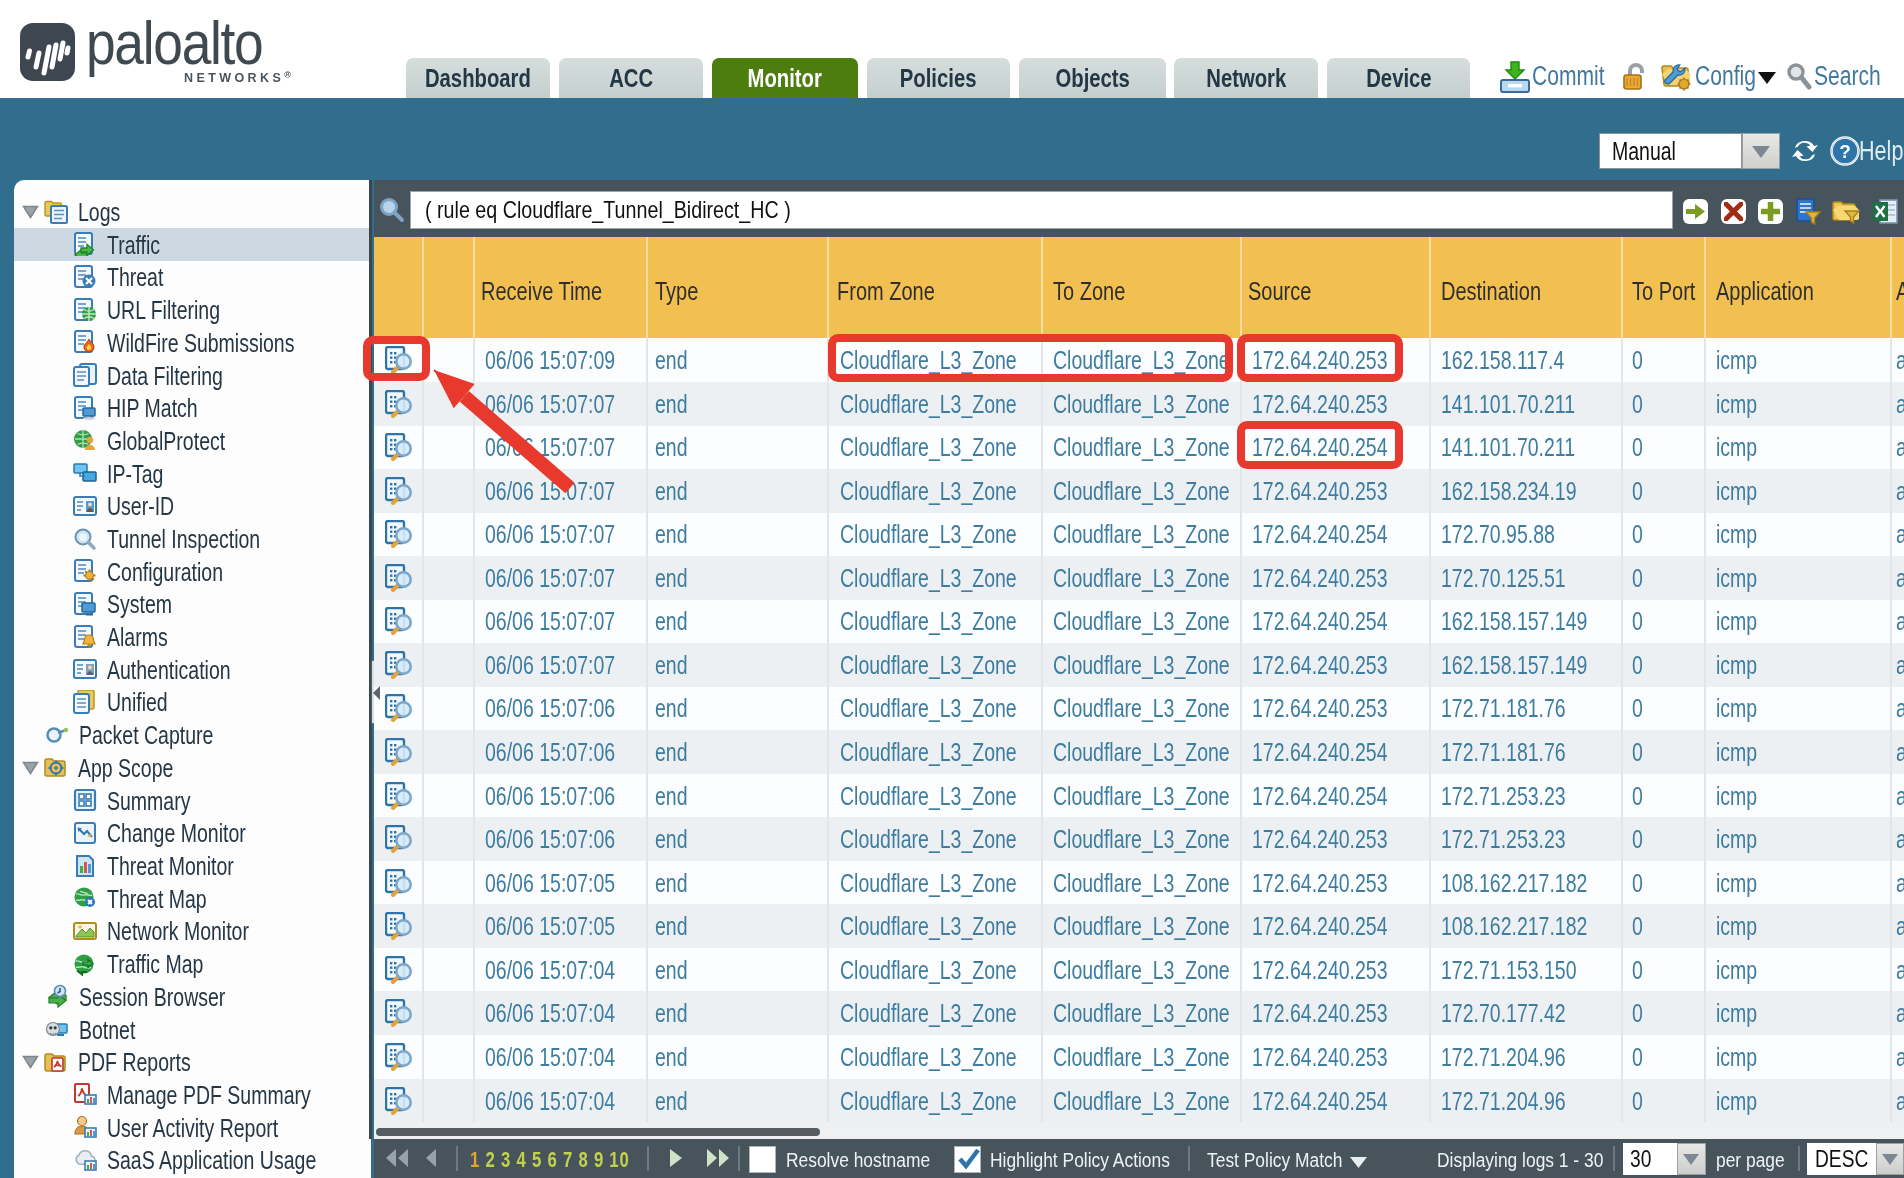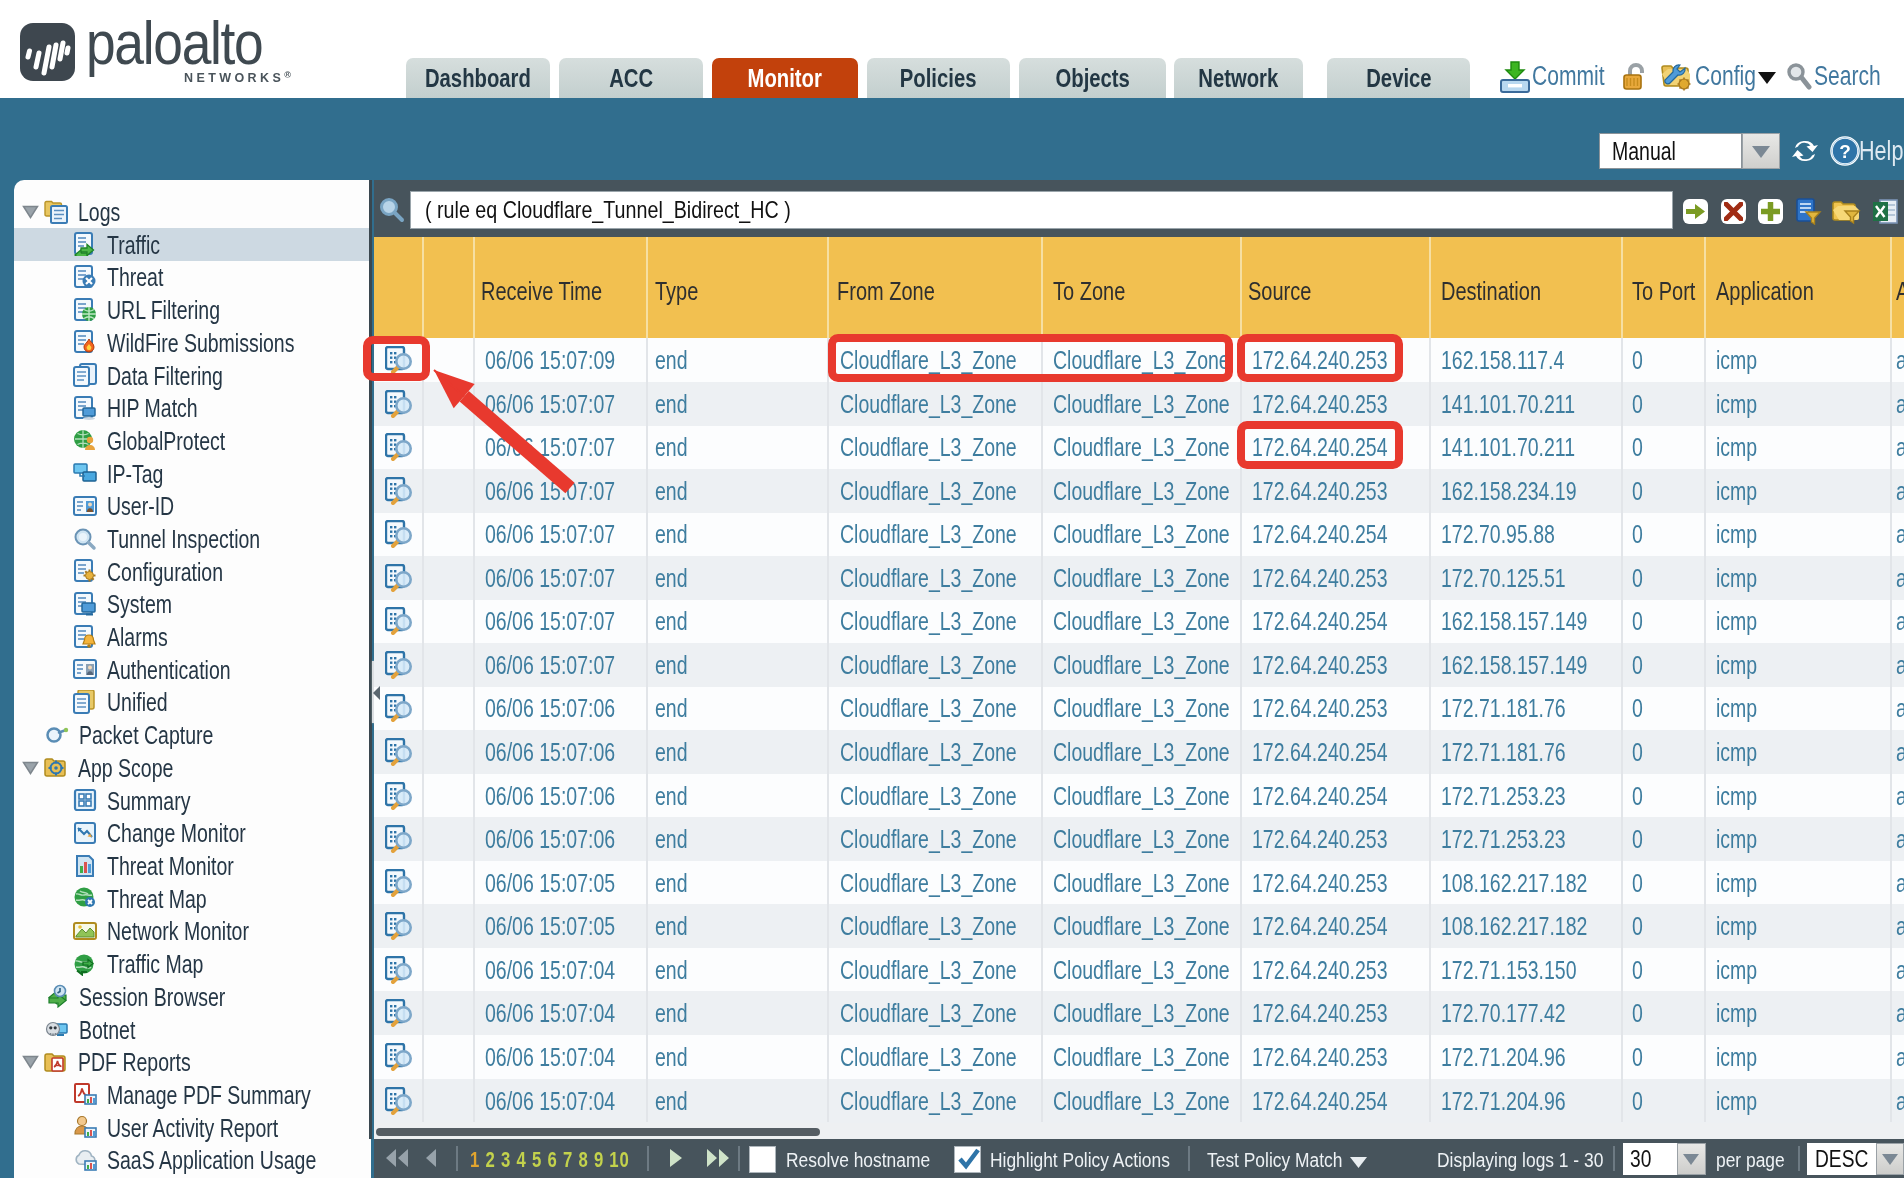--- a/index.html
+++ b/index.html
@@ -8,21 +8,21 @@
 .abs { position:absolute; }
 
 
 #topband { left:0; top:0; width:1904px; height:98px; background:#ffffff; }
 
 
 .tab { position:absolute; top:58px; height:40px; border-radius:7px 7px 0 0;
   background:linear-gradient(#d6dedd,#c3cfce); color:#233744; font-size:26px; font-weight:700;
   text-align:center; line-height:40px; }
 .tab span { display:inline-block; transform:scaleX(0.78); }
-.tab.sel { background:#c2410c; color:#ffffff; }
+.tab.sel { background:#4d7c0f; color:#ffffff; }
 
 
 .toplink { position:absolute; top:61px; font-size:27px; color:#41789f; transform:scaleX(0.78); transform-origin:0 50%; }
 
 
 #tealband { left:0; top:98px; width:1904px; height:82px; background:#316e8e; }
 
 
 #sidebar { left:14px; top:180px; width:357px; height:998px; background:#fdfdfd; border-radius:10px 0 0 0; }
 #sideHL { left:14px; top:228px; width:357px; height:33px; background:#cdd9e2; }
@@ -74,21 +74,21 @@
   </g>
 </svg>
 <div class="abs" style="left:86px;top:7px;font-size:62px;color:#3f4950;letter-spacing:-1.5px;transform:scaleX(0.86);transform-origin:0 50%;">paloalto</div>
 <div class="abs" style="left:184px;top:70px;font-size:12.5px;font-weight:700;color:#4a545b;letter-spacing:3.4px;">NETWORKS<span style="font-size:9px;vertical-align:4px;">®</span></div>
 
 <div class="tab" style="left:406px;width:144px;"><span>Dashboard</span></div>
 <div class="tab" style="left:559px;width:144px;"><span>ACC</span></div>
 <div class="tab sel" style="left:712px;width:146px;"><span>Monitor</span></div>
 <div class="tab" style="left:867px;width:143px;"><span>Policies</span></div>
 <div class="tab" style="left:1019px;width:147px;"><span>Objects</span></div>
-<div class="tab" style="left:1174px;width:129px;"><span>Network</span></div>
+<div class="tab" style="left:1174px;width:144px;"><span>Network</span></div>
 <div class="tab" style="left:1327px;width:143px;"><span>Device</span></div>
 
 <div class="toplink" style="left:1532px;">Commit</div>
 <div class="toplink" style="left:1695px;">Config</div>
 <div class="toplink" style="left:1814px;">Search</div>
 
 <div class="abs" style="left:1599px;top:133px;width:143px;height:36px;background:#fff;border:1px solid #8b9399;font-size:25px;color:#111;line-height:34px;padding-left:12px;"><span style="display:inline-block;transform:scaleX(0.78);transform-origin:0 50%;">Manual</span></div>
 <div class="abs" style="left:1742px;top:133px;width:38px;height:36px;background:linear-gradient(#e8e8e6,#cfcfcd);border:1px solid #9aa1a6;"></div>
 <svg class="abs" style="left:1752px;top:146px" width="18" height="12" viewBox="0 0 18 12">
     <path d="M0 0 L18 0 L9 12 Z" fill="#7b8894"></path>

